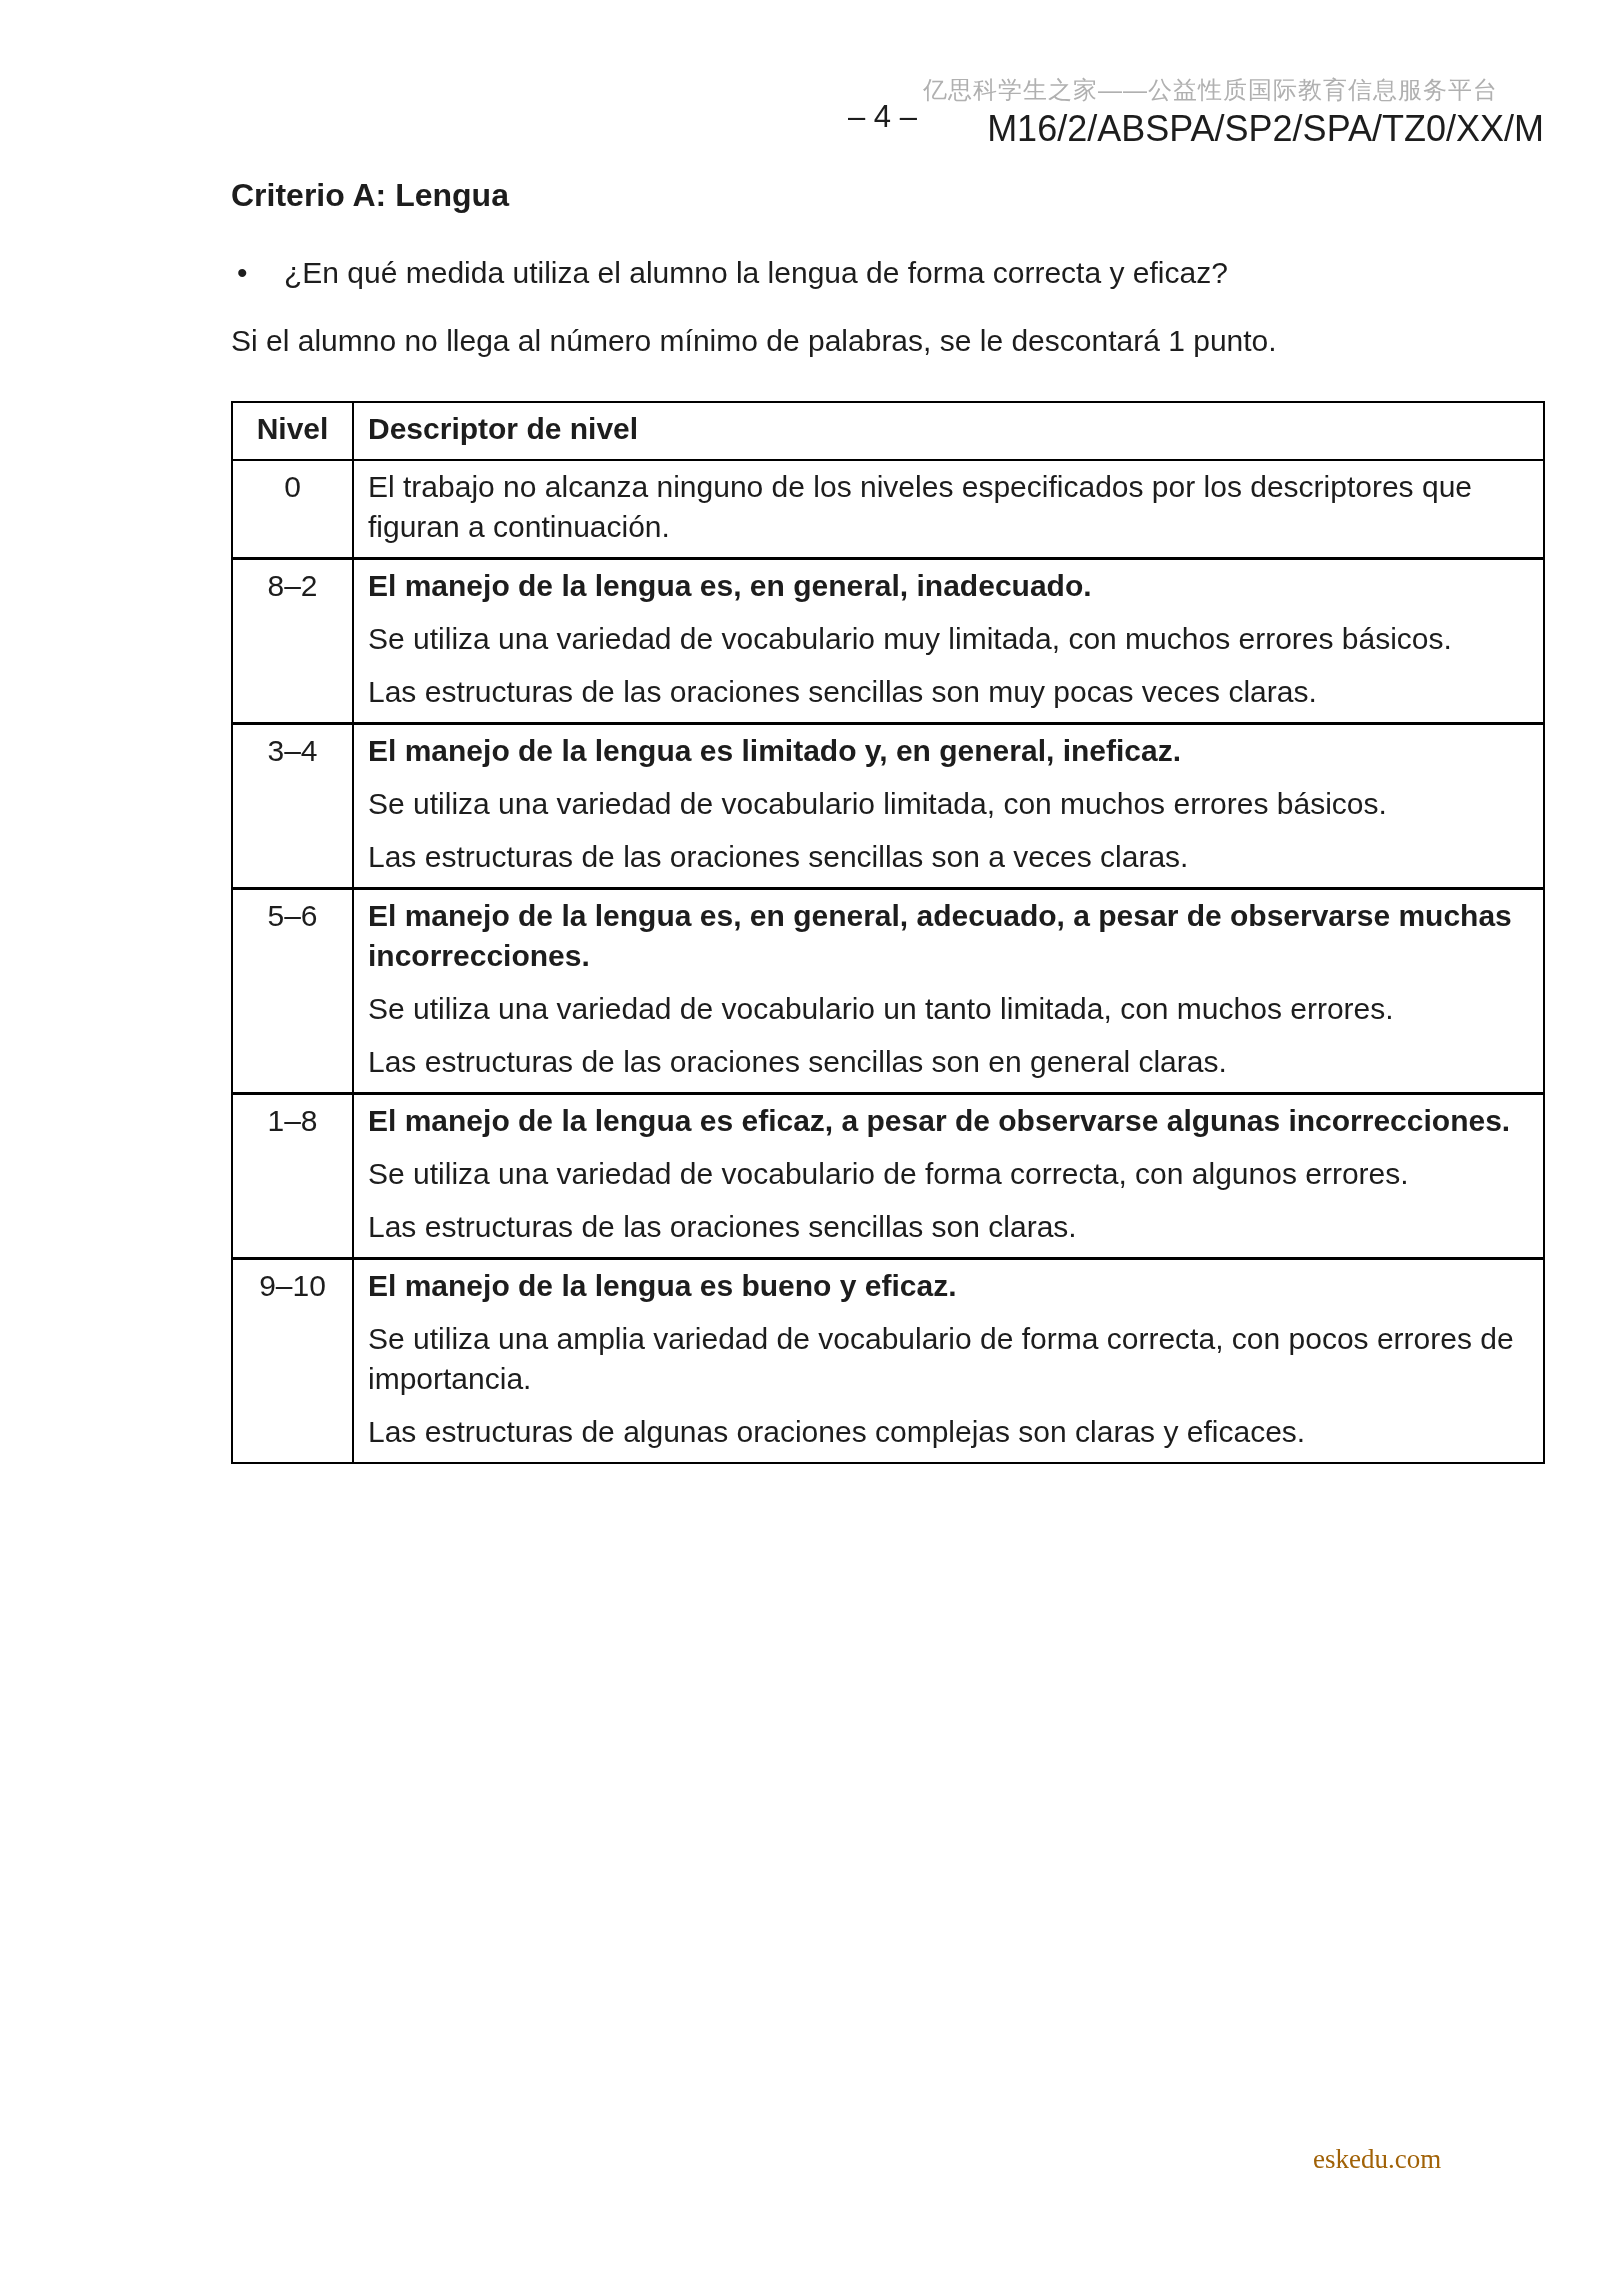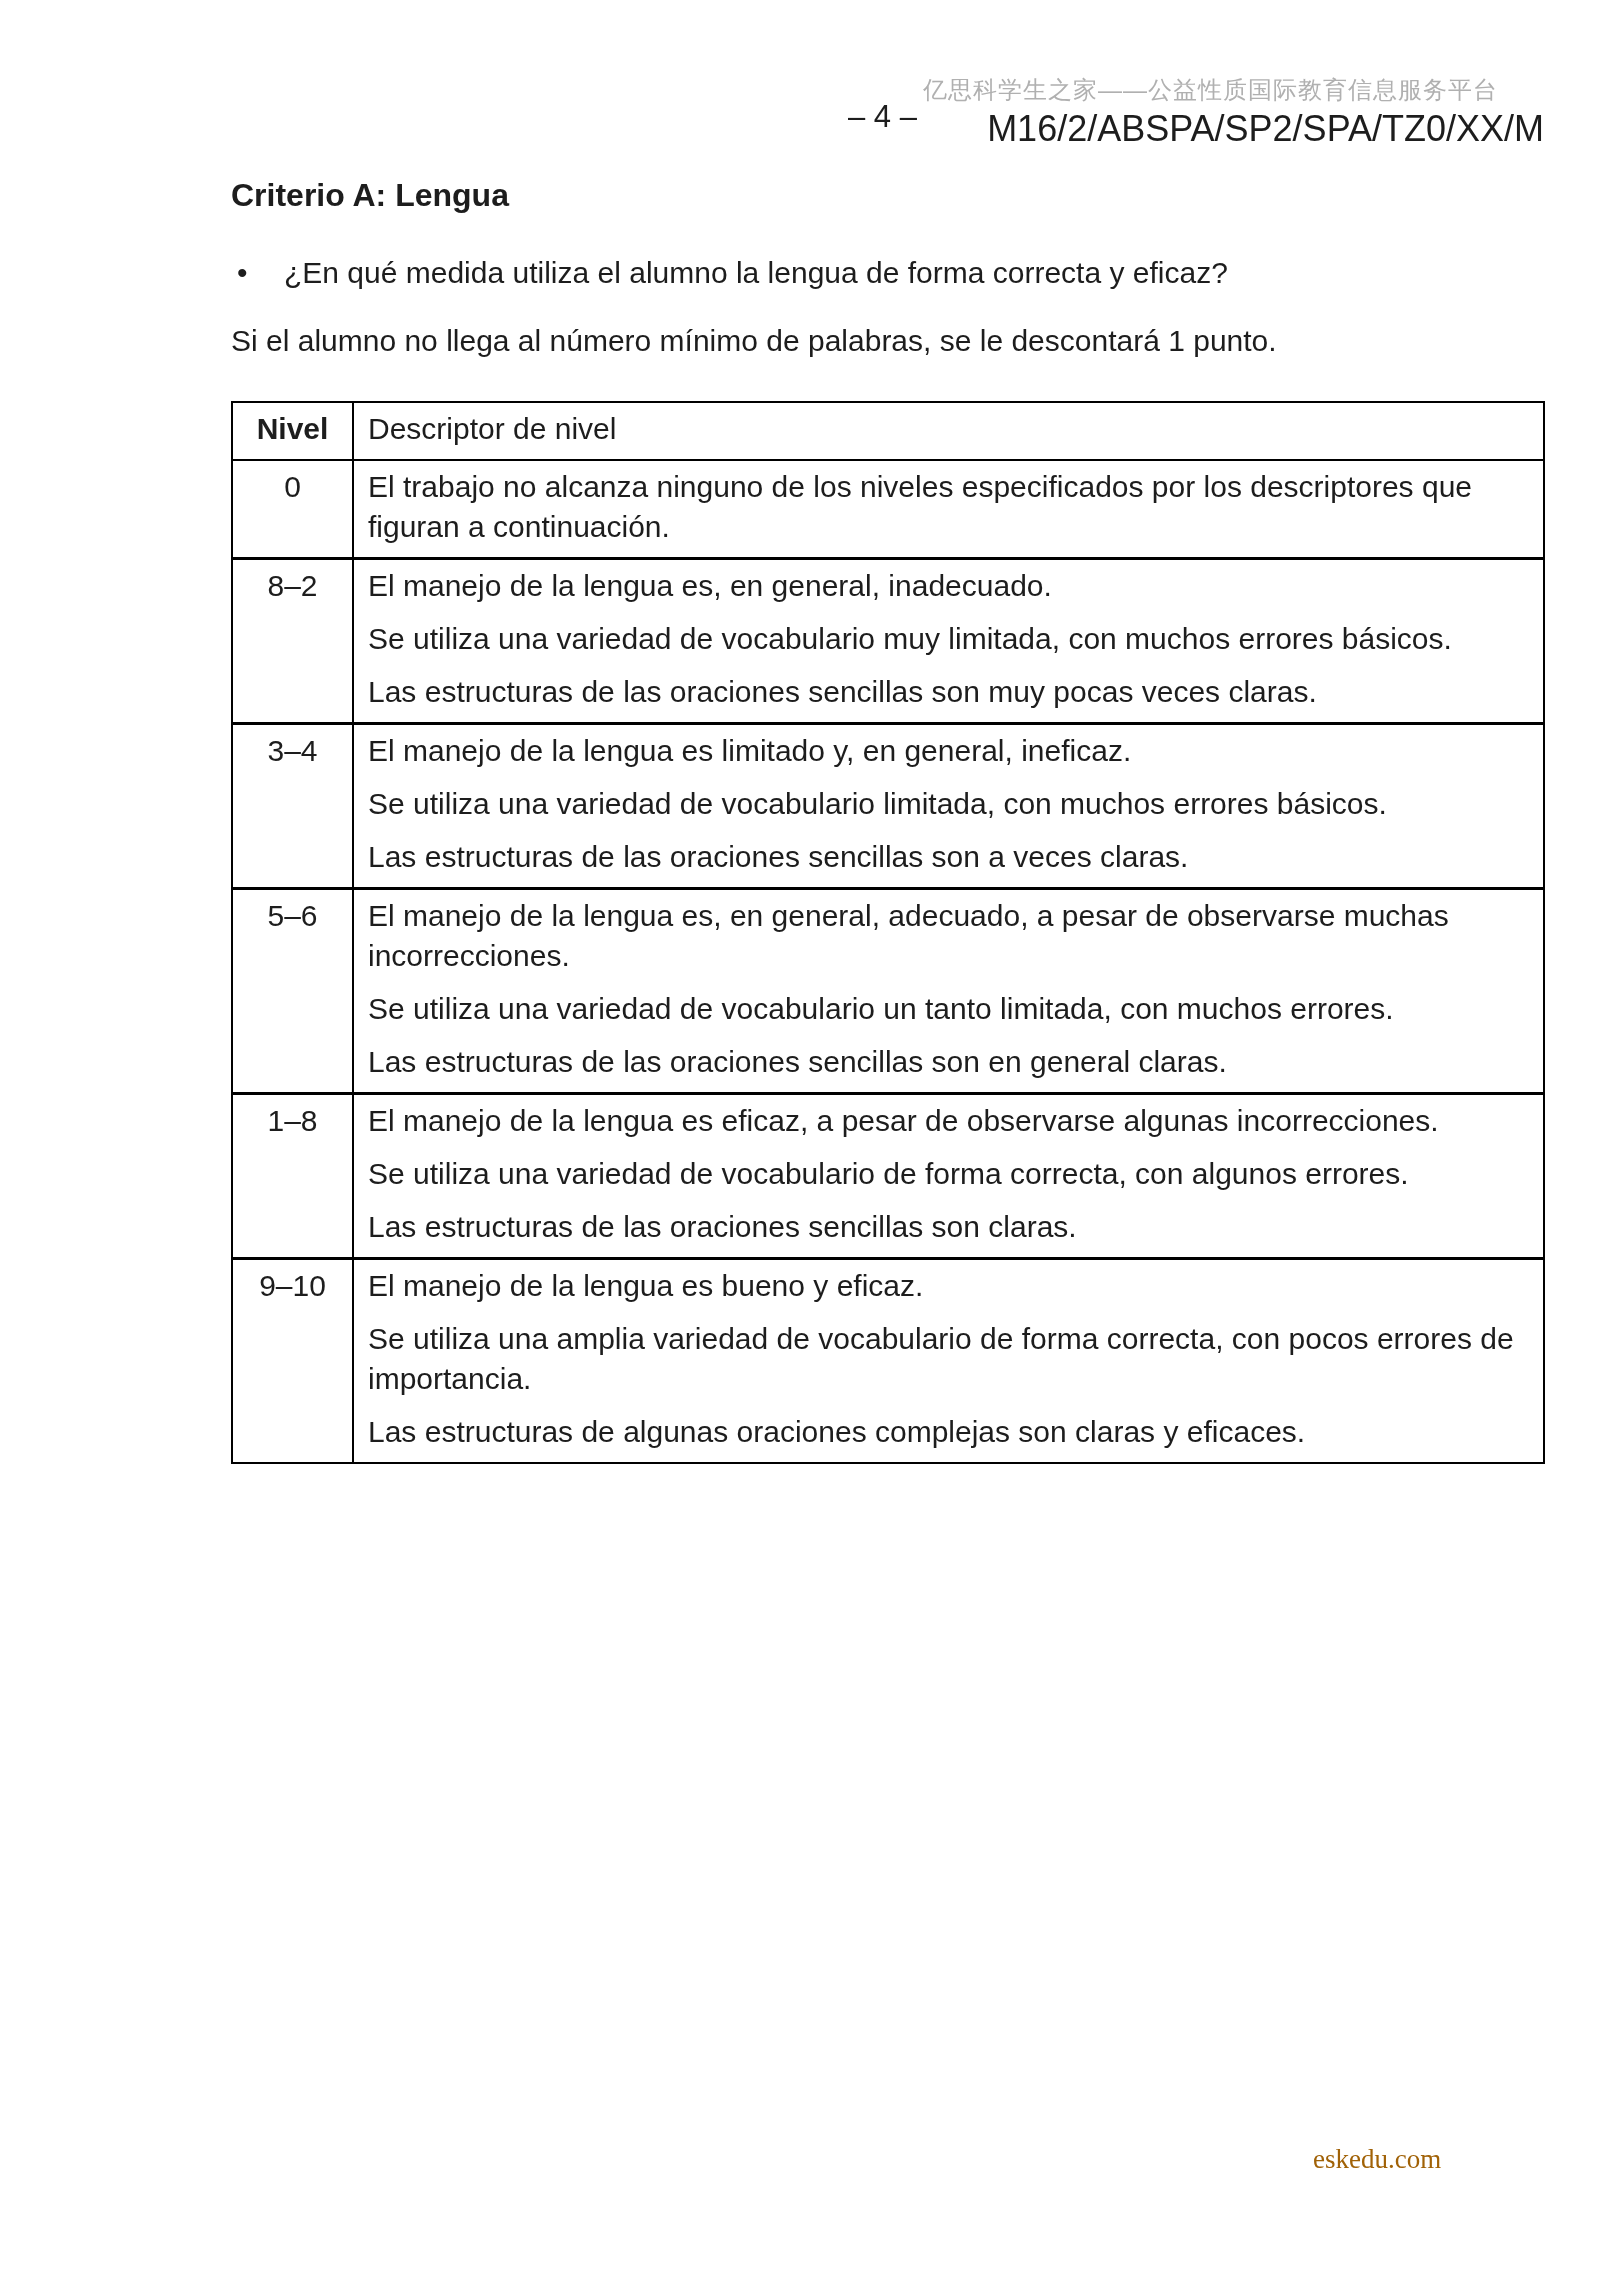--- a/index.html
+++ b/index.html
@@ -102,36 +102,36 @@
     border-top-width: 2px;
   }
   col.level-col { width: 121px; }
   th.level-header {
     text-align: center;
     font-weight: bold;
     padding: 2px 4px 4px 4px;
   }
   th.descriptor-header {
     text-align: left;
-    font-weight: normal;
+    font-weight: bold;
     padding: 2px 14px 4px 14px;
     margin-top: 20px;
   }
   td.level-cell {
     text-align: center;
     padding: 6px 4px;
   }
   td.descriptor-cell p {
     margin: 0;
   }
   td.descriptor-cell p + p {
     margin-top: 13px;
   }
   td.descriptor-cell p.lead {
-    font-weight: normal;
+    font-weight: bold;
   }
 
   
   .footer-watermark {
     position: absolute;
     top: 2144px;
     left: 1313px;
     font-family: "Liberation Serif", serif;
     font-size: 27px;
     color: #a16207;

